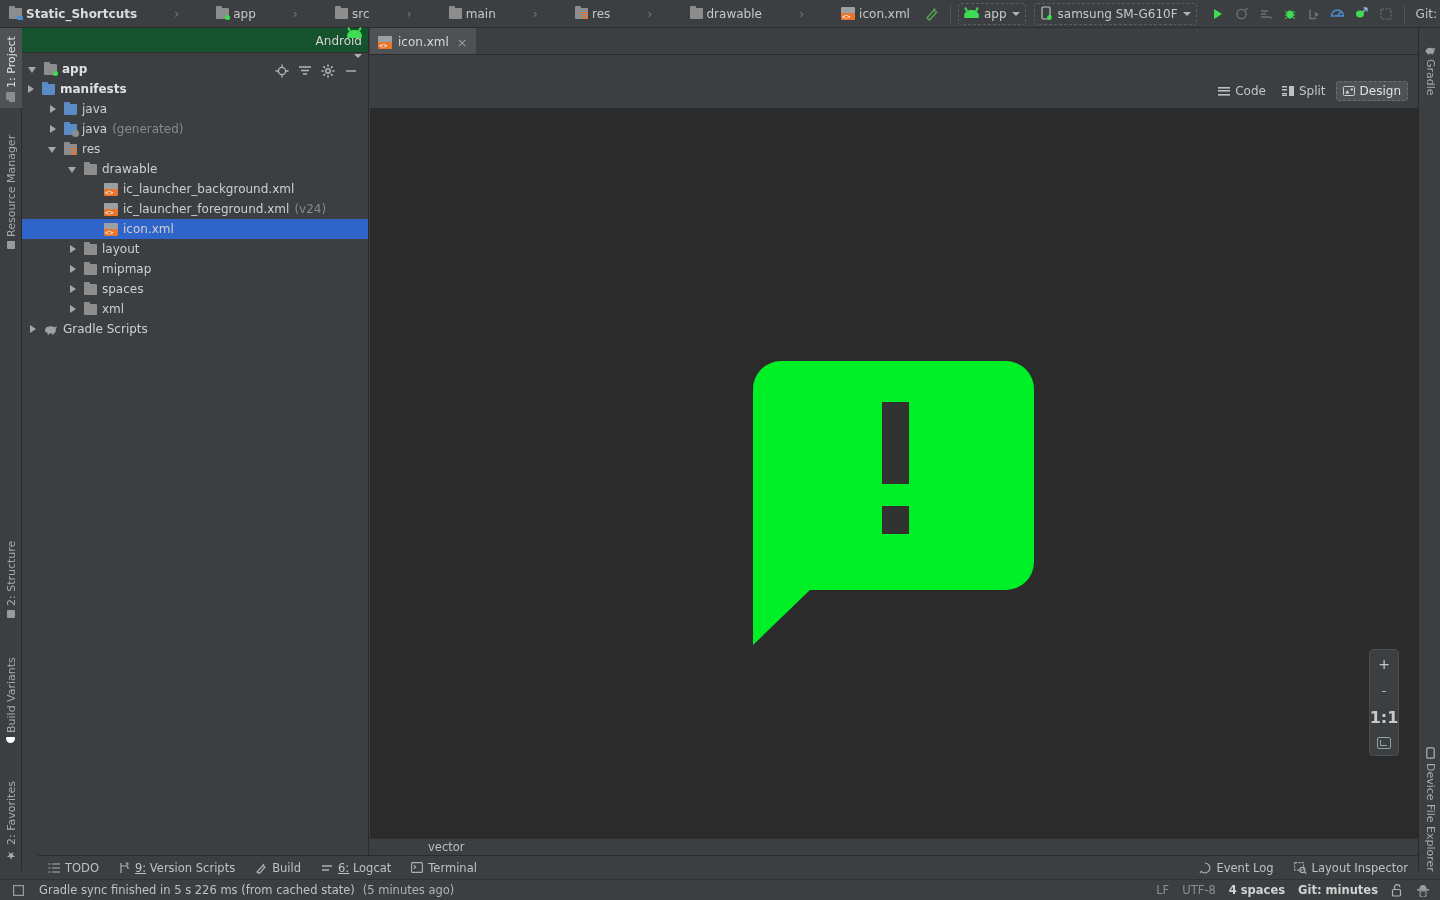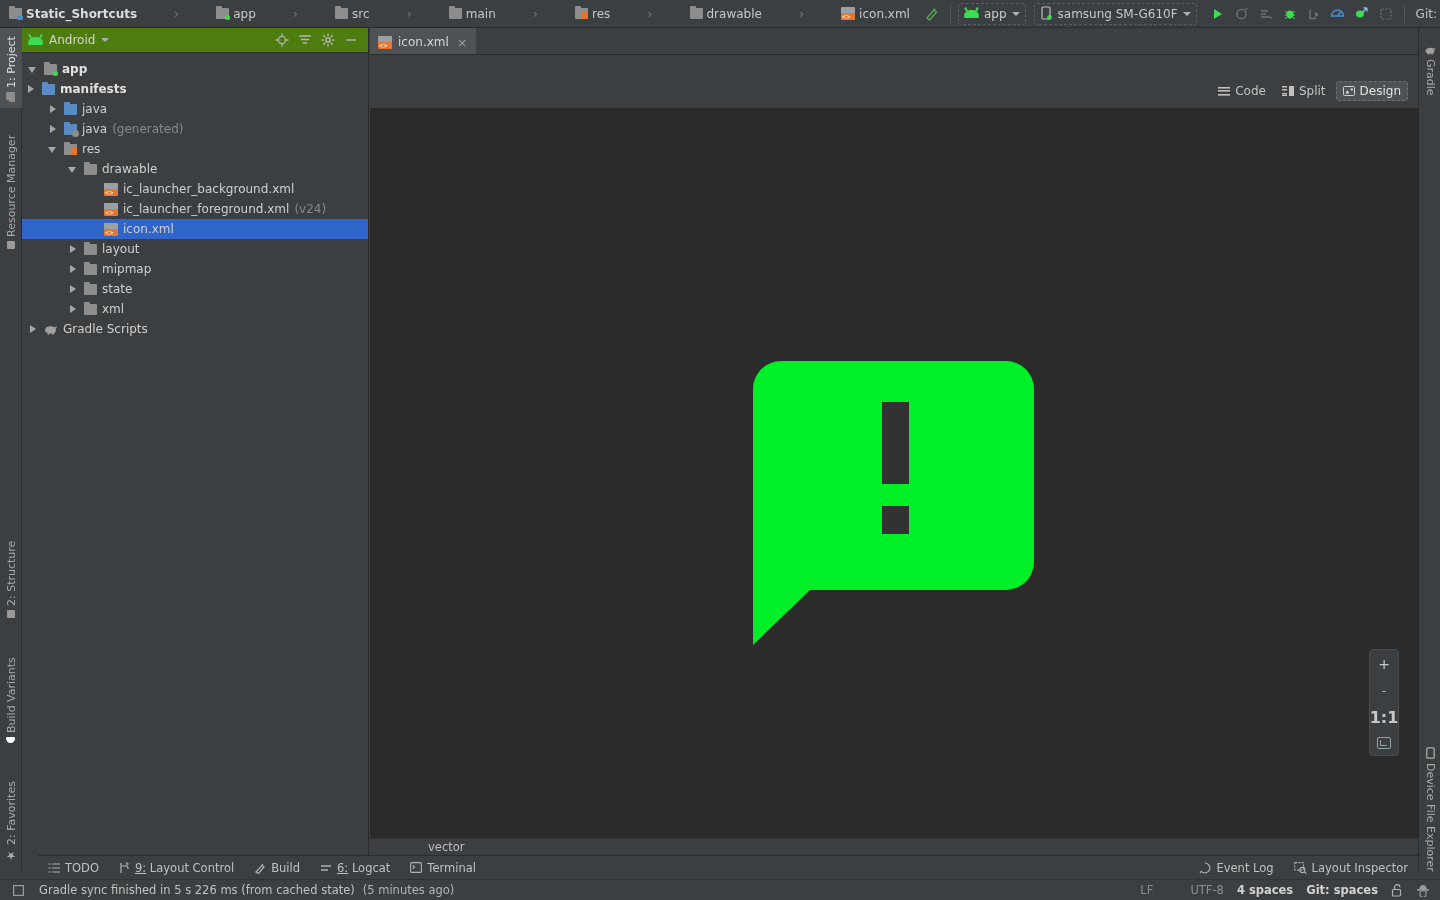--- a/index.html
+++ b/index.html
@@ -76,22 +76,23 @@
     position:absolute; right:0; top:28px; width:22px; height:843px;
     background:#3c3f41; border-left:1px solid #2b2b2b;
   }
 
   
   .project{
     position:absolute; left:22px; top:28px; width:347px; height:827px;
     background:#3c3f41; border-right:1px solid #2b2b2b;
   }
   .proj-head{
-    height:25px; background:#4d7c0f; display:flex; align-items:center; padding:0 6px; gap:6px;
+    height:25px; background:#14532d; display:flex; align-items:flex-end; padding:0 6px; gap:6px;
     border-bottom:1px solid #323232;
+    flex-direction:column;
   }
   .proj-head .title{ font-size:12px; color:#d4d4d4; }
   .ph-actions{ margin-left:auto; display:flex; align-items:center; gap:9px; padding-right:4px;}
 
   .tree{ padding-top:6px; font-size:12px; }
   .row{ height:20px; display:flex; align-items:center; gap:5px; padding-left:4px; white-space:nowrap; }
   .row.sel{ background:#2f65ca; }
   .row .txt{ color:#cfcfcf; }
   .row.bold .txt{ font-weight:bold; color:#e0e0e0; }
   .row .muted{ color:#888; }
@@ -162,21 +163,21 @@
   .twbtn{ display:flex; align-items:center; gap:5px; height:24px; padding:0 10px; font-size:11.5px; color:#c0c0c0; white-space:nowrap;}
   .twbtn u{ text-decoration:underline; }
   .twright{ margin-left:auto; display:flex; }
 
   .statusbar{
     position:absolute; left:0; right:0; top:879px; height:21px;
     background:#3c3f41; display:flex; align-items:center; padding:0 6px; gap:8px;
     font-size:11.5px; color:#c0c0c0; border-top:1px solid #323232;
   }
   .sb-right{ margin-left:auto; display:flex; align-items:center; gap:13px; padding-right:4px;}
-  .sb-right .dim{ color:#8d8d8d;margin-left:24px; }
+  .sb-right .dim{ color:#8d8d8d; }
   .sb-right .b{ font-weight:bold; color:#d2d2d2;}
 
   svg{ display:block; }
 </style>
 </head>
 <body>
 
 <div class="app">
 
   <div class="toolbar">
@@ -532,21 +533,21 @@
             <i></i>
           </span>
           <span class="folder" style="position: relative;"></span>
           <span class="txt">mipmap</span>
         </div>
         <div class="row" style="padding-left: 46px;">
           <span class="arrow">
             <i></i>
           </span>
           <span class="folder" style="position: relative;"></span>
-          <span class="txt">state</span>
+          <span class="txt">spaces</span>
         </div>
         <div class="row" style="padding-left: 46px;">
           <span class="arrow">
             <i></i>
           </span>
           <span class="folder" style="position: relative;"></span>
           <span class="txt">xml</span>
         </div>
         <div class="row" style="padding-left: 6px;">
           <span class="arrow">
@@ -633,21 +634,21 @@
       </span>
       <span>TODO</span>
     </div>
     <div class="twbtn">
       <span>
         <svg width="11" height="12" viewBox="0 0 11 12">
             <path d="M2 1v10M2 4h5a2 2 0 0 1 2 2v1" fill="none" stroke="#b0b0b0" stroke-width="1.2"></path>
             <path d="M7 0.5l2 1.5-2 1.5" fill="none" stroke="#b0b0b0" stroke-width="1.2"></path>
           </svg>
       </span>
-      <span><u>9:</u> <span>Layout Control</span></span>
+      <span><u>9:</u> <span>Version Scripts</span></span>
     </div>
     <div class="twbtn">
       <span>
         <svg width="12" height="12" viewBox="0 0 12 12">
             <path d="M2 10 L8 3.5 L10 5 L4.5 11.5 Z" fill="none" stroke="#b0b0b0" stroke-width="1.2"></path>
             <path d="M7.5 3.8 L9 2" stroke="#b0b0b0" stroke-width="1.2"></path>
           </svg>
       </span>
       <span>Build</span>
     </div>
@@ -697,21 +698,21 @@
           <rect x="1.6" y="1.6" width="9.8" height="9.8" fill="none" stroke="#9a9a9a" stroke-width="1.2"></rect>
         </svg>
     </span>
     <span style="margin-left:6px;">Gradle sync finished in 5 s 226 ms (from cached state)</span>
     <span style="color:#b2b2b2;">(5 minutes ago)</span>
 
     <span class="sb-right">
       <span class="dim">LF</span>
       <span class="dim">UTF-8</span>
       <span class="b">4 spaces</span>
-      <span class="b">Git: spaces</span>
+      <span class="b">Git: minutes</span>
       <span>
         <svg width="12" height="13" viewBox="0 0 12 13">
             <rect x="1.5" y="5.5" width="8" height="6.5" rx="1" fill="none" stroke="#b0b0b0" stroke-width="1.2"></rect>
             <path d="M3.5 5.5 V3.6 A2.6 2.6 0 0 1 9 3.2" fill="none" stroke="#b0b0b0" stroke-width="1.2"></path>
           </svg>
       </span>
       <span>
         <svg width="14" height="13" viewBox="0 0 14 13">
             <path d="M3.5 5 Q3.5 1 7 1 Q10.5 1 10.5 5 Z" fill="#9a9a9a"></path>
             <rect x="1" y="5" width="12" height="1.6" fill="#9a9a9a"></rect>

